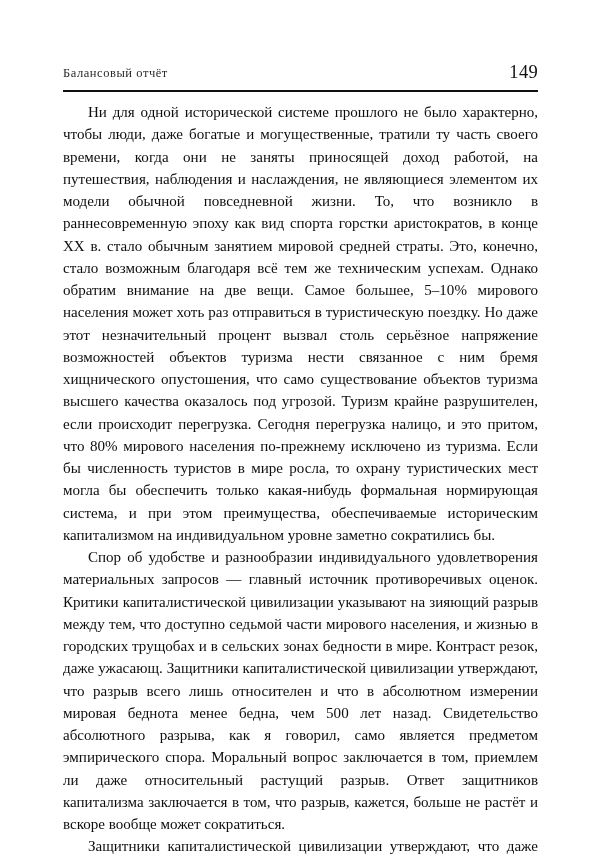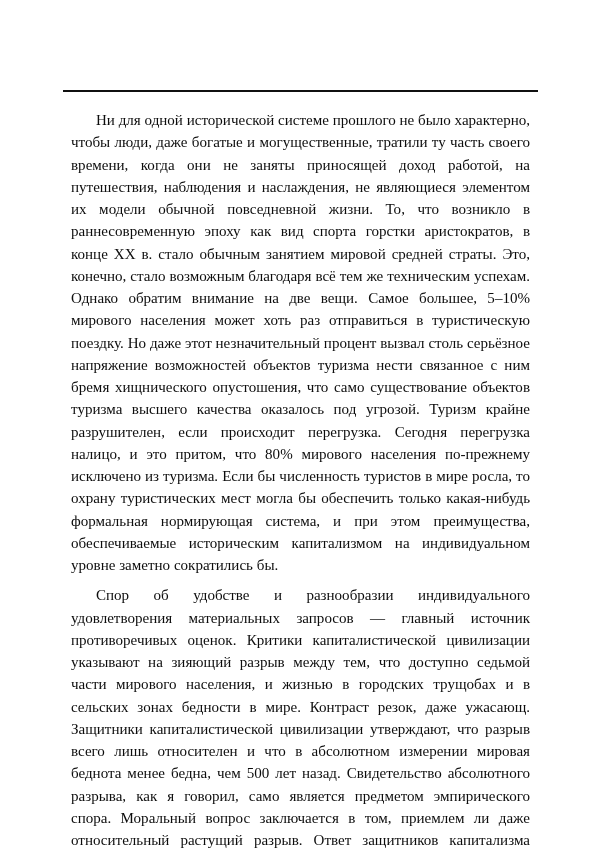--- a/index.html
+++ b/index.html
@@ -52,36 +52,40 @@
   }
 
   
   .textblock {
     position: absolute;
     left: 63px;
     top: 101px;
     width: 475px;
   }
   .para {
-    margin: 8px;
+    margin: 0;
     text-indent: 25px;
     text-align: justify;
     font-size: 15.05px;
     line-height: 22.25px;
     color: #0d0d0d;
     -webkit-font-smoothing: none;
   }
   
   .para:last-child { text-align: justify; }
 </style>
 </head>
 <body>
 
 <div class="page">
 
+  <div class="running-head">
+    <div class="running-head-title">Балансовый отчёт</div>
+    <div class="running-head-folio">149</div>
+  </div>
 
   <div class="head-rule"></div>
 
   <div class="textblock">
     <p class="para">Ни для одной исторической системе прошлого не было характерно, чтобы люди, даже богатые и могущественные, тратили ту часть своего времени, когда они не заняты приносящей доход работой, на путешествия, наблюдения и наслаждения, не являющиеся элементом их модели обычной повседневной жизни. То, что возникло в раннесовременную эпоху как вид спорта горстки аристократов, в конце XX в. стало обычным занятием мировой средней страты. Это, конечно, стало возможным благодаря всё тем же техническим успехам. Однако обратим внимание на две вещи. Самое большее, 5–10% мирового населения может хоть раз отправиться в туристическую поездку. Но даже этот незначительный процент вызвал столь серьёзное напряжение возможностей объектов туризма нести связанное с ним бремя хищнического опустошения, что само существование объектов туризма высшего качества оказалось под угрозой. Туризм крайне разрушителен, если происходит перегрузка. Сегодня перегрузка налицо, и это притом, что 80% мирового населения по-прежнему исключено из туризма. Если бы численность туристов в мире росла, то охрану туристических мест могла бы обеспечить только какая-нибудь формальная нормирующая система, и при этом преимущества, обеспечиваемые историческим капитализмом на индивидуальном уровне заметно сократились бы.</p>
     <p class="para">Спор об удобстве и разнообразии индивидуального удовлетворения материальных запросов — главный источник противоречивых оценок. Критики капиталистической цивилизации указывают на зияющий разрыв между тем, что доступно седьмой части мирового населения, и жизнью в городских трущобах и в сельских зонах бедности в мире. Контраст резок, даже ужасающ. Защитники капиталистической цивилизации утверждают, что разрыв всего лишь относителен и что в абсолютном измерении мировая беднота менее бедна, чем 500 лет назад. Свидетельство абсолютного разрыва, как я говорил, само является предметом эмпирического спора. Моральный вопрос заключается в том, приемлем ли даже относительный растущий разрыв. Ответ защитников капитализма заключается в том, что разрыв, кажется, больше не растёт и вскоре вообще может сократиться.</p>
     <p class="para">Защитники капиталистической цивилизации утверждают, что даже если картина индивидуального комфорта и разнообразия потребления противоречива, капиталистическая цивилизация создала бесспорное благо — распространение в геометрической прогрессии мировых образовательных институтов. Это распространение, утверждают они, позволило всем людям лучше осознать свои возможности, а некоторым — преодолеть классовые барьеры с помощью демонстрации своих способностей.</p>
 
   </div>
 

